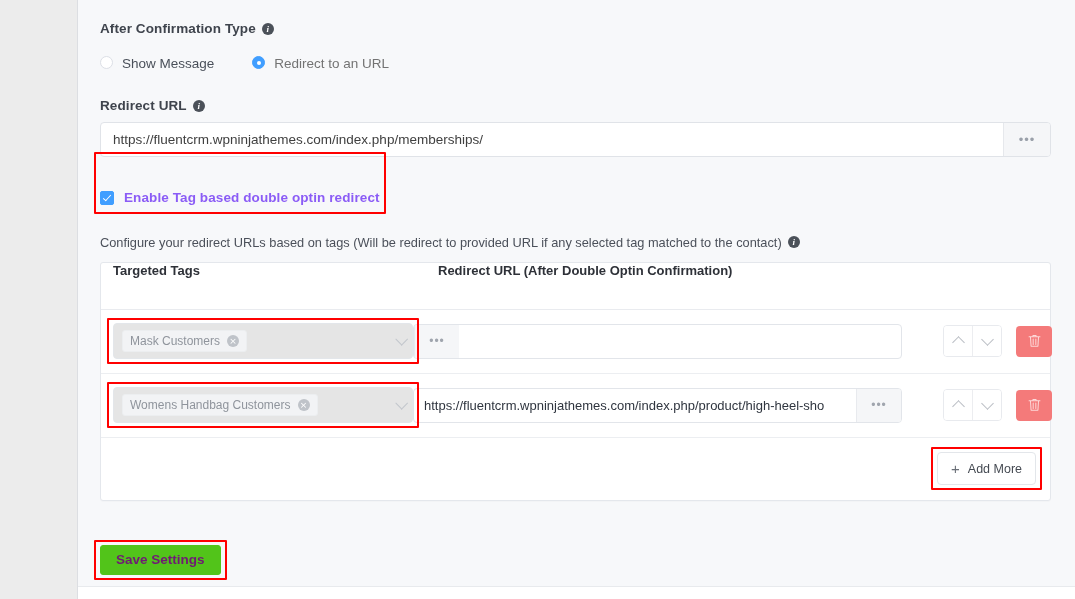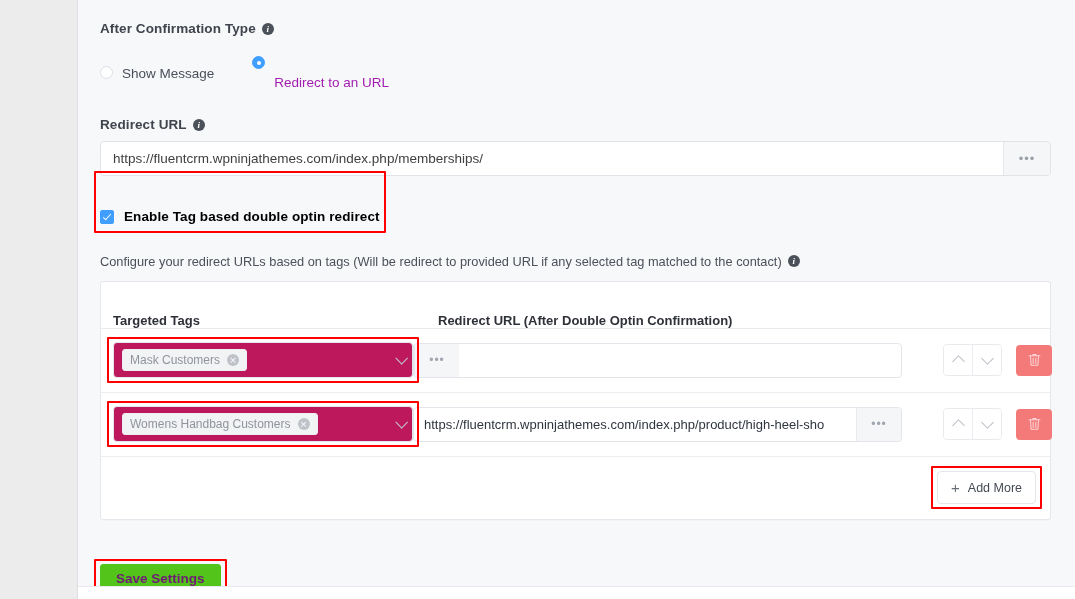--- a/index.html
+++ b/index.html
@@ -41,21 +41,21 @@
   }
   .radio-circle.checked{
     border:1px solid #409eff;background:#409eff;position:relative;
   }
   .radio-circle.checked:after{
     content:"";position:absolute;left:50%;top:50%;
     width:4px;height:4px;border-radius:50%;background:#fff;
     transform:translate(-50%,-50%);
   }
   .radio-label{font-size:13.5px;color:#4a505a;font-weight:500;}
-  .radio-label.active{color:#a21caf;margin-top:19px;}
+  .radio-label.active{color:#737373;}
 
   .mt-url{margin-top:27px;}
   .input-group{
     display:flex;margin-top:9px;width:951px;height:35px;
     border:1px solid #e0e3e8;border-radius:4px;background:#fff;
     box-sizing:border-box;overflow:hidden;
   }
   .input-group input{
     flex:1 1 auto;border:0;outline:0;background:transparent;
     padding:0 12px;font-size:13.5px;color:#404040;
@@ -75,48 +75,48 @@
   }
   .check-row{display:inline-flex;align-items:center;gap:10px;margin-top:33px;cursor:pointer;}
   .checkbox{
     width:14px;height:14px;border-radius:2px;background:#409eff;
     border:1px solid #409eff;box-sizing:border-box;position:relative;flex:0 0 14px;
   }
   .checkbox:after{
     content:"";position:absolute;left:4px;top:1px;width:3px;height:7px;
     border:solid #fff;border-width:0 1.6px 1.6px 0;transform:rotate(42deg);
   }
-  .check-label{font-size:13.5px;color:#000000;font-weight:700;letter-spacing:.1px;}
+  .check-label{font-size:13.5px;color:#8b5cf6;font-weight:700;letter-spacing:.1px;}
 
   .hint{
     margin-top:26px;font-size:12.8px;color:#4b505a;font-weight:500;
     display:flex;align-items:center;gap:6px;
   }
 
   
   .table-card{
     margin-top:12px;width:951px;background:#fff;
     border:1px solid #e4e7ec;border-radius:3px;box-sizing:border-box;
     box-shadow:0 1px 1px rgba(0,0,0,.02);
   }
   .thead{
-    display:flex;align-items:flex-end;height:46px;
+    display:flex;align-items:flex-start;height:46px;
     border-bottom:1px solid #e9ebef;padding:0 12px;
   }
   .th{font-size:13px;font-weight:700;color:#2e3138;}
   .th.tags{width:325px;}
   .th.url{flex:1 1 auto;}
 
   .trow{
     display:flex;align-items:center;height:63px;
     border-bottom:1px solid #eceef1;padding:0 12px;
   }
   .cell-tags{width:325px;display:flex;align-items:center;}
   .tag-select{
-    position:relative;width:300px;height:36px;background:#be185d;
+    position:relative;width:300px;height:36px;background:#e5e5e5;
     border:1px solid #e3e6ea;border-radius:4px;box-sizing:border-box;
     display:flex;align-items:center;padding:0 8px;cursor:pointer;
   }
   .tag-chip{
     display:inline-flex;align-items:center;gap:7px;height:22px;
     background:#f2f3f5;border:1px solid #eceef0;border-radius:3px;
     padding:0 7px;font-size:12px;color:#8f949c;box-sizing:border-box;
   }
   .chip-x{
     width:12px;height:12px;border-radius:50%;background:#bfc3c9;color:#fff;

